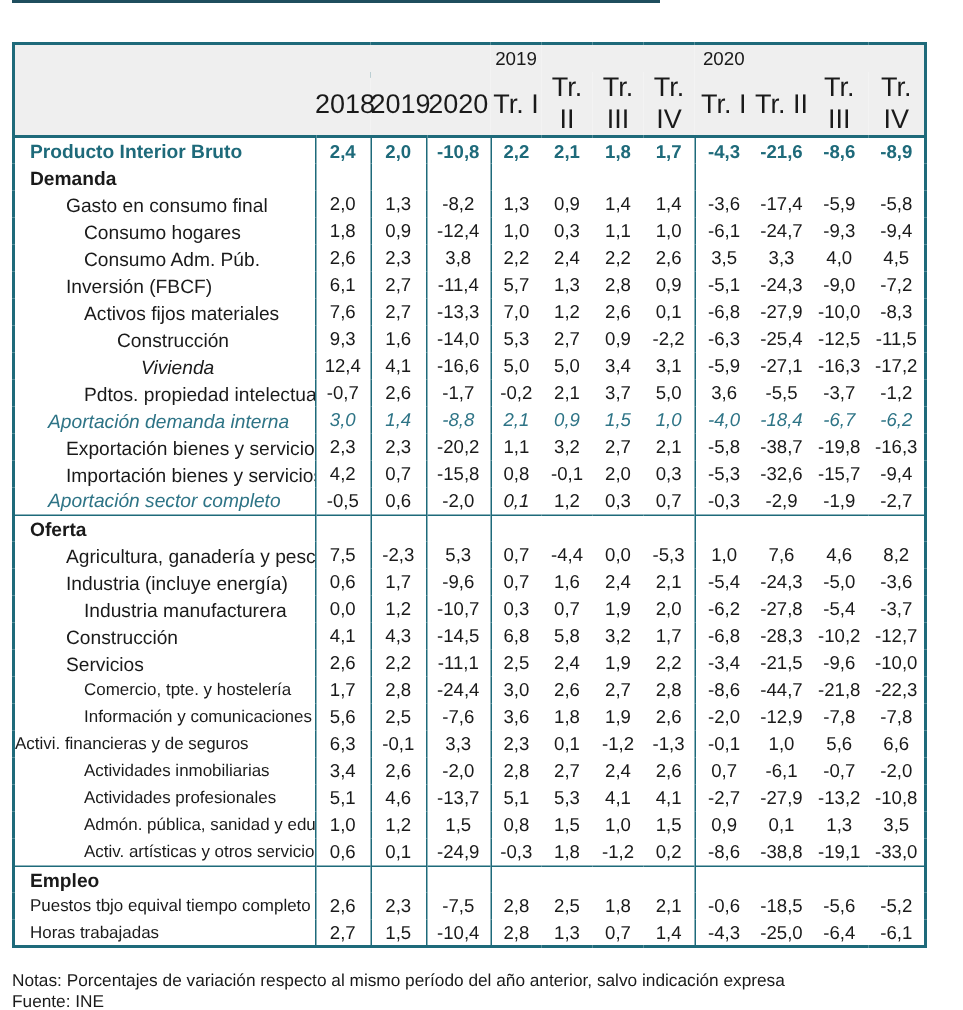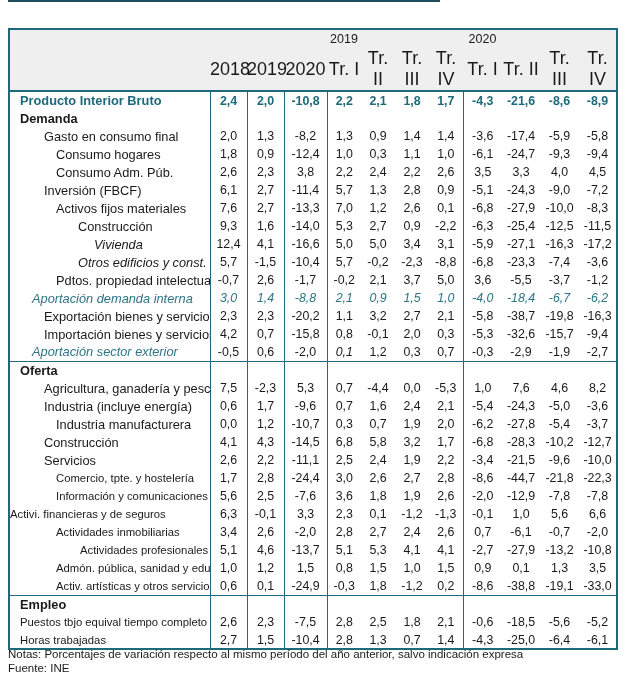--- a/index.html
+++ b/index.html
@@ -221,34 +221,20 @@
         <td class="num v2 sep">-16,6</td>
         <td class="num v3">5,0</td>
         <td class="num v4">5,0</td>
         <td class="num v5">3,4</td>
         <td class="num v6 sep">3,1</td>
         <td class="num v7">-5,9</td>
         <td class="num v8">-27,1</td>
         <td class="num v9">-16,3</td>
         <td class="num v10">-17,2</td>
       </tr>
-      <tr class="r-italic">
-        <td class="lbl sep" style="padding-left: 68px;">Otros edificios y const.</td>
-        <td class="num v0 sep">5,7</td>
-        <td class="num v1 sep">-1,5</td>
-        <td class="num v2 sep">-10,4</td>
-        <td class="num v3">5,7</td>
-        <td class="num v4">-0,2</td>
-        <td class="num v5">-2,3</td>
-        <td class="num v6 sep">-8,8</td>
-        <td class="num v7">-6,8</td>
-        <td class="num v8">-23,3</td>
-        <td class="num v9">-7,4</td>
-        <td class="num v10">-3,6</td>
-      </tr>
       <tr class="r-normal">
         <td class="lbl sep" style="padding-left: 46px;">Pdtos. propiedad intelectual</td>
         <td class="num v0 sep">-0,7</td>
         <td class="num v1 sep">2,6</td>
         <td class="num v2 sep">-1,7</td>
         <td class="num v3">-0,2</td>
         <td class="num v4">2,1</td>
         <td class="num v5">3,7</td>
         <td class="num v6 sep">5,0</td>
         <td class="num v7">3,6</td>
@@ -292,21 +278,21 @@
         <td class="num v3">0,8</td>
         <td class="num v4">-0,1</td>
         <td class="num v5">2,0</td>
         <td class="num v6 sep">0,3</td>
         <td class="num v7">-5,3</td>
         <td class="num v8">-32,6</td>
         <td class="num v9">-15,7</td>
         <td class="num v10">-9,4</td>
       </tr>
       <tr class="r-aport_mixed">
-        <td class="lbl sep" style="padding-left: 22px;">Aportación sector exterior</td>
+        <td class="lbl sep" style="padding-left: 22px;">Aportación sector completo</td>
         <td class="num v0 sep">-0,5</td>
         <td class="num v1 sep">0,6</td>
         <td class="num v2 sep">-2,0</td>
         <td class="num v3">0,1</td>
         <td class="num v4">1,2</td>
         <td class="num v5">0,3</td>
         <td class="num v6 sep">0,7</td>
         <td class="num v7">-0,3</td>
         <td class="num v8">-2,9</td>
         <td class="num v9">-1,9</td>
@@ -446,21 +432,21 @@
         <td class="num v3">2,8</td>
         <td class="num v4">2,7</td>
         <td class="num v5">2,4</td>
         <td class="num v6 sep">2,6</td>
         <td class="num v7">0,7</td>
         <td class="num v8">-6,1</td>
         <td class="num v9">-0,7</td>
         <td class="num v10">-2,0</td>
       </tr>
       <tr class="r-small">
-        <td class="lbl sep" style="padding-left: 70px;">Actividades profesionales</td>
+        <td class="lbl sep" style="padding-left: 46px;">Actividades profesionales</td>
         <td class="num v0 sep">5,1</td>
         <td class="num v1 sep">4,6</td>
         <td class="num v2 sep">-13,7</td>
         <td class="num v3">5,1</td>
         <td class="num v4">5,3</td>
         <td class="num v5">4,1</td>
         <td class="num v6 sep">4,1</td>
         <td class="num v7">-2,7</td>
         <td class="num v8">-27,9</td>
         <td class="num v9">-13,2</td>

